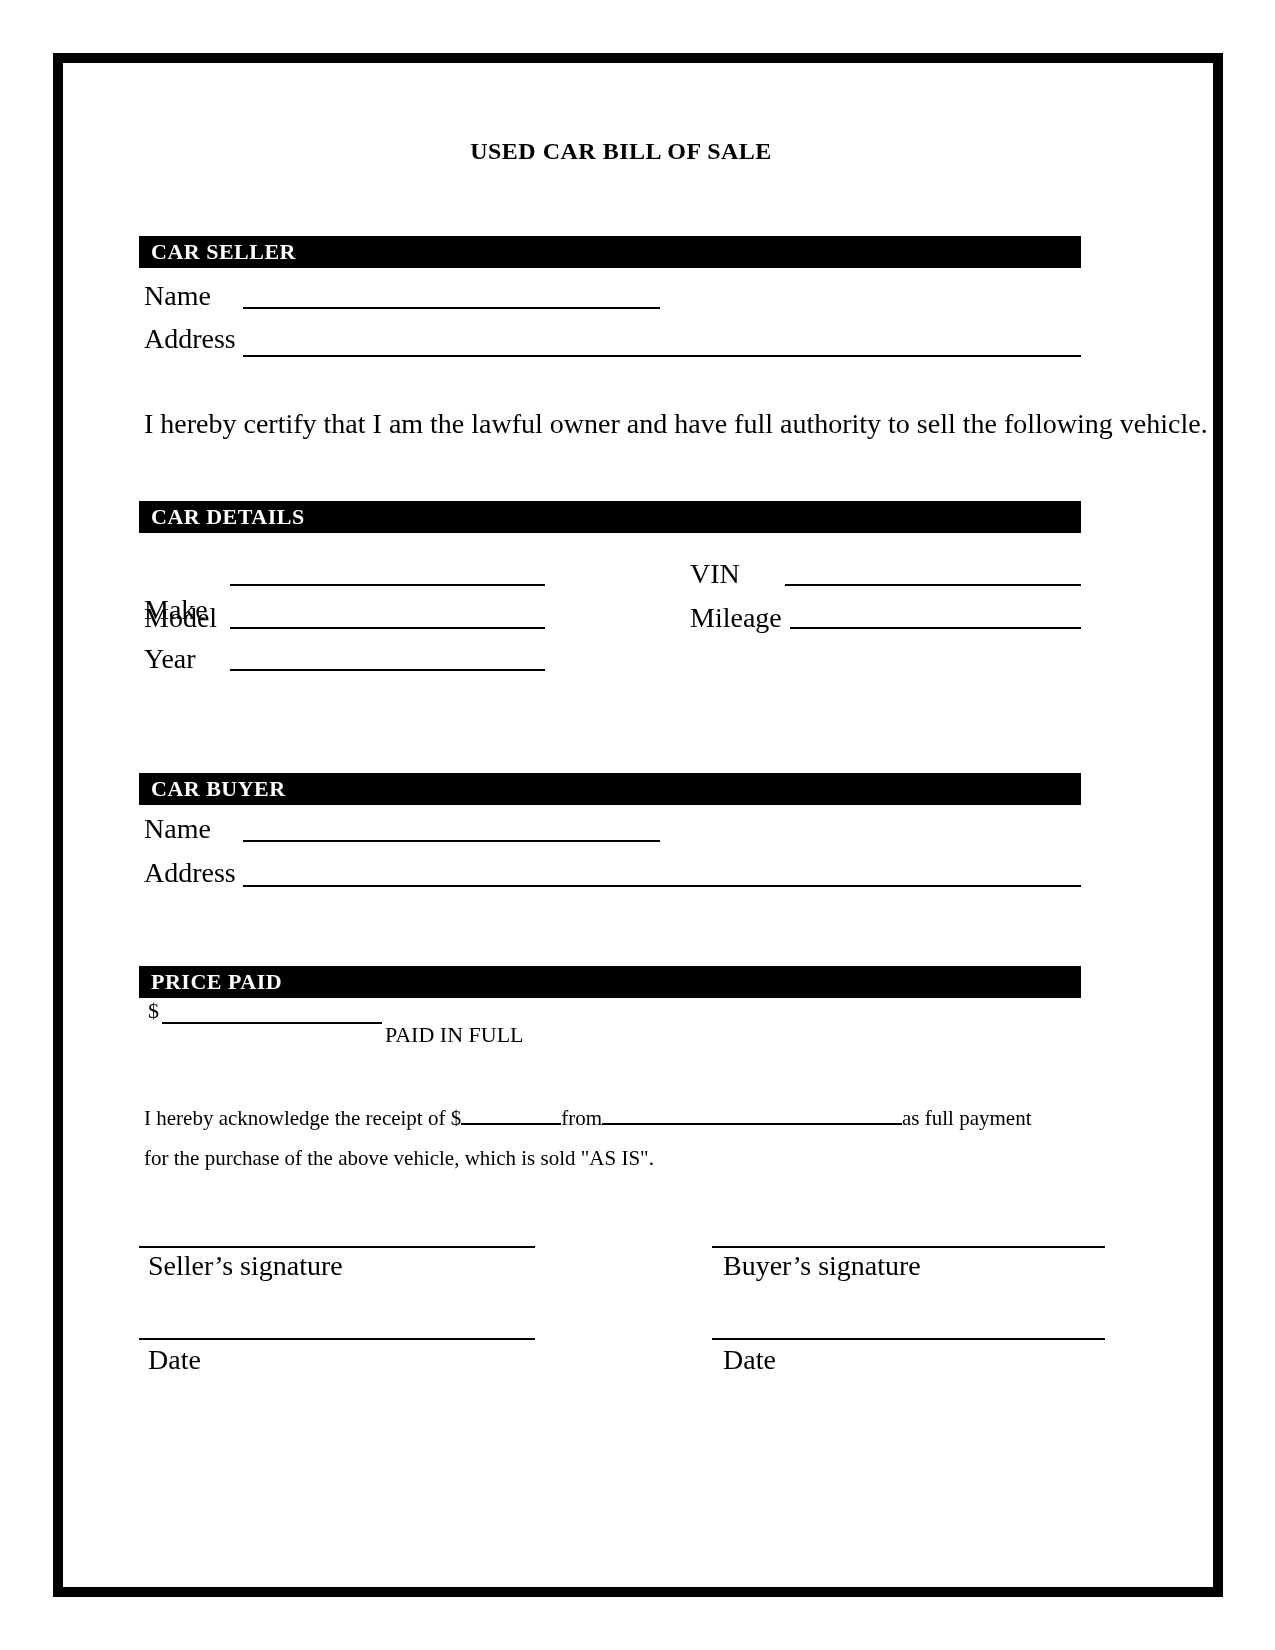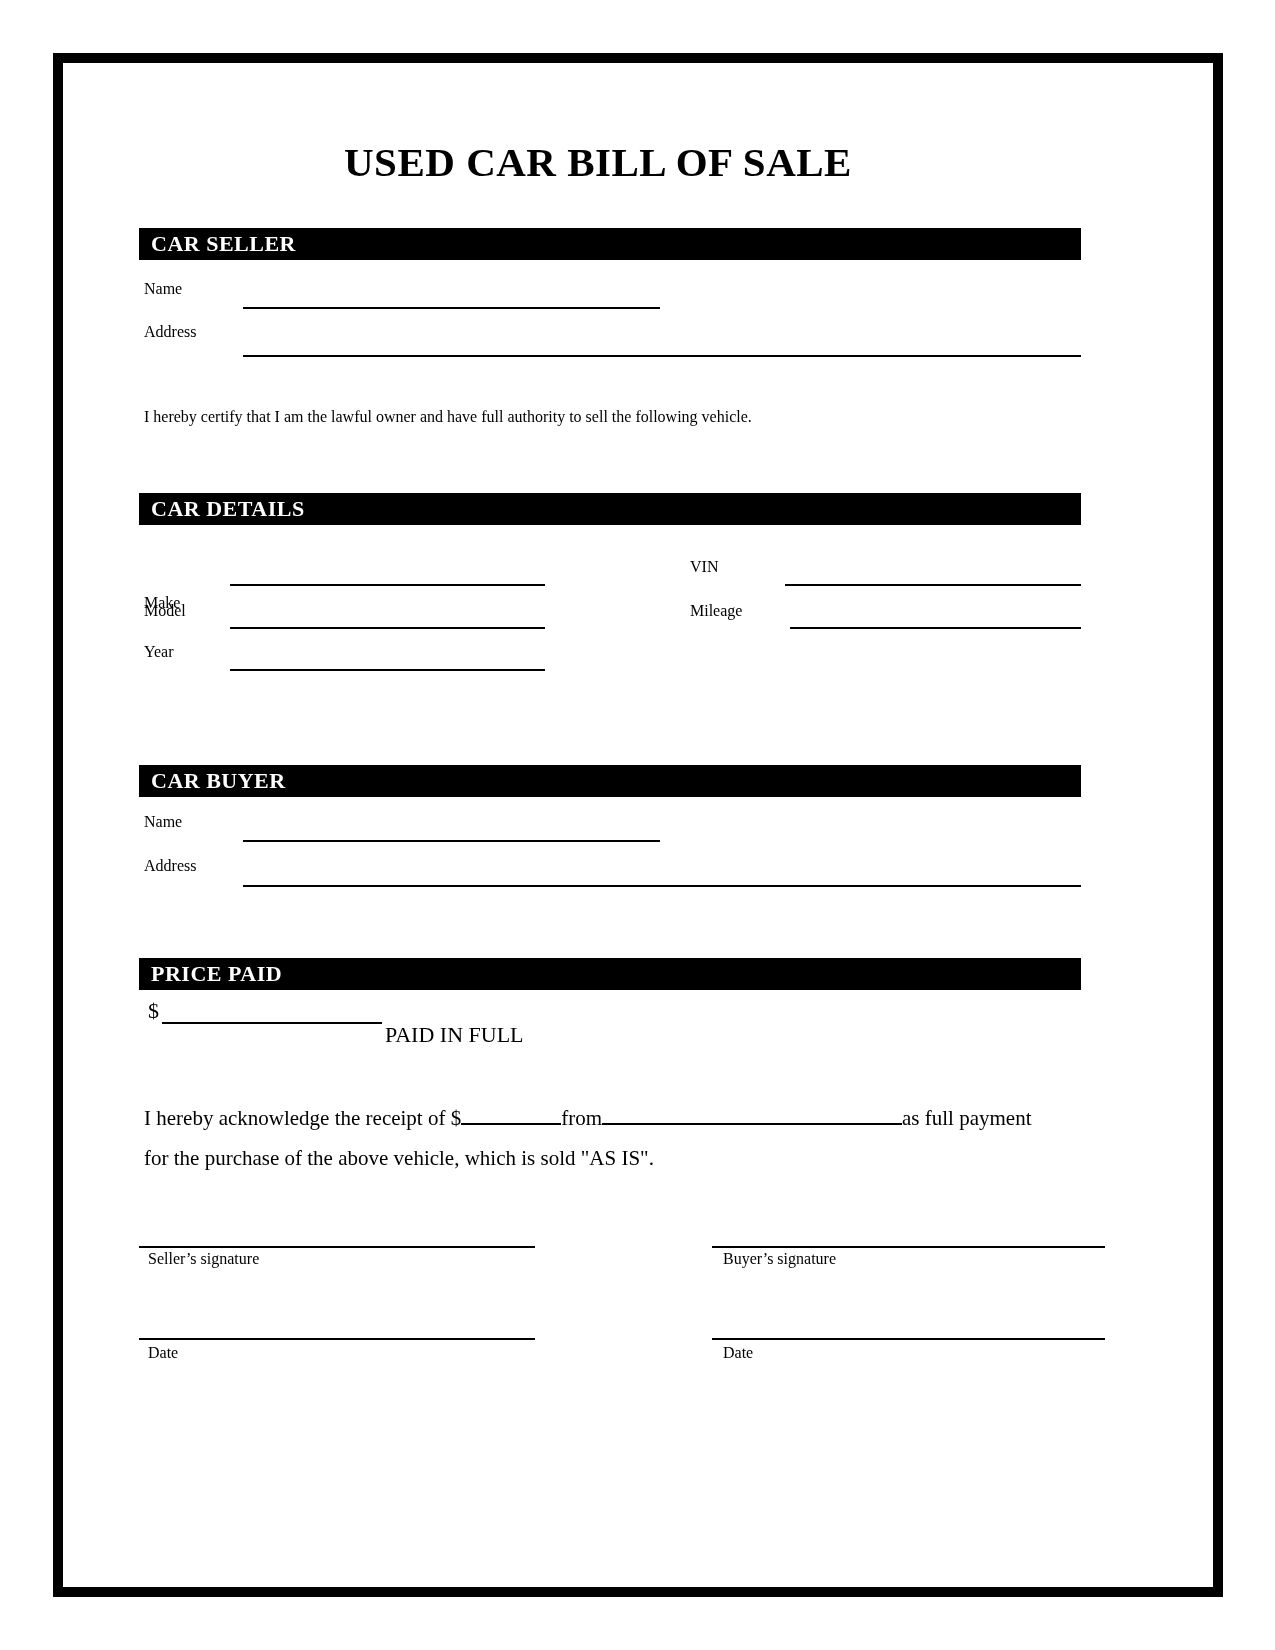--- a/index.html
+++ b/index.html
@@ -16,45 +16,46 @@
     position: absolute;
     left: 53px;
     top: 53px;
     width: 1170px;
     height: 1544px;
     border: 10px solid #000000;
     box-sizing: border-box;
   }
   .doc-title {
     position: absolute;
-    left: 127px;
+    left: 150px;
     top: 138px;
     width: 942px;
     text-align: center;
-    font-size: 41px;
+    font-size: 24px;
     font-weight: bold;
     letter-spacing: 0.5px;
   }
   .section-bar {
     position: absolute;
     left: 139px;
     width: 942px;
     height: 32px;
     background: #000000;
     color: #ffffff;
     font-size: 22px;
     font-weight: bold;
     line-height: 31px;
     padding-left: 12px;
     box-sizing: border-box;
     letter-spacing: 0.5px;
+    margin-top: 8px;
   }
   .label {
     position: absolute;
-    font-size: 16px;
+    font-size: 28px;
     white-space: nowrap;
   }
   .big-label {
     position: absolute;
     font-size: 22px;
     white-space: nowrap;
   }
   .rule {
     position: absolute;
     height: 2px;

